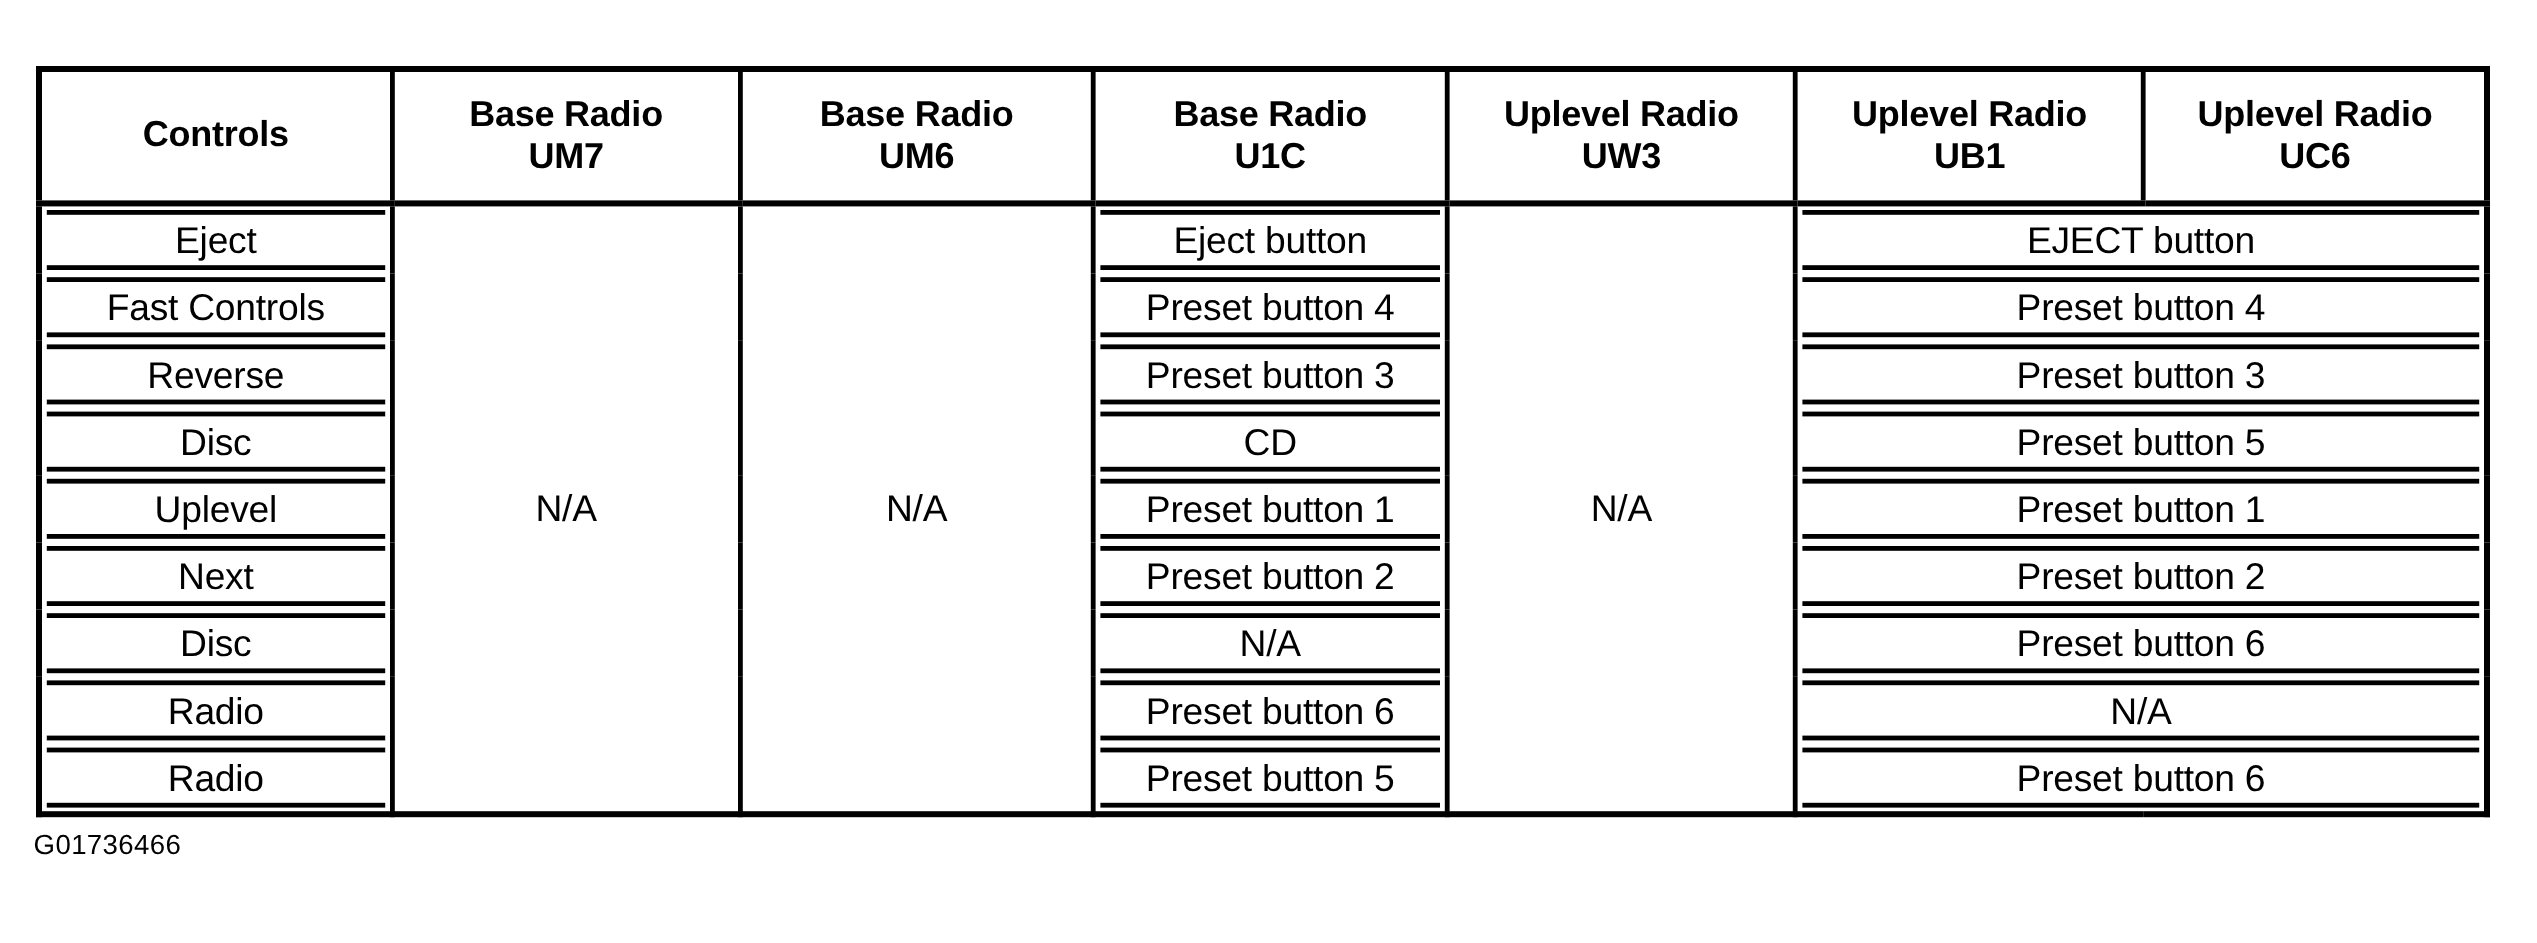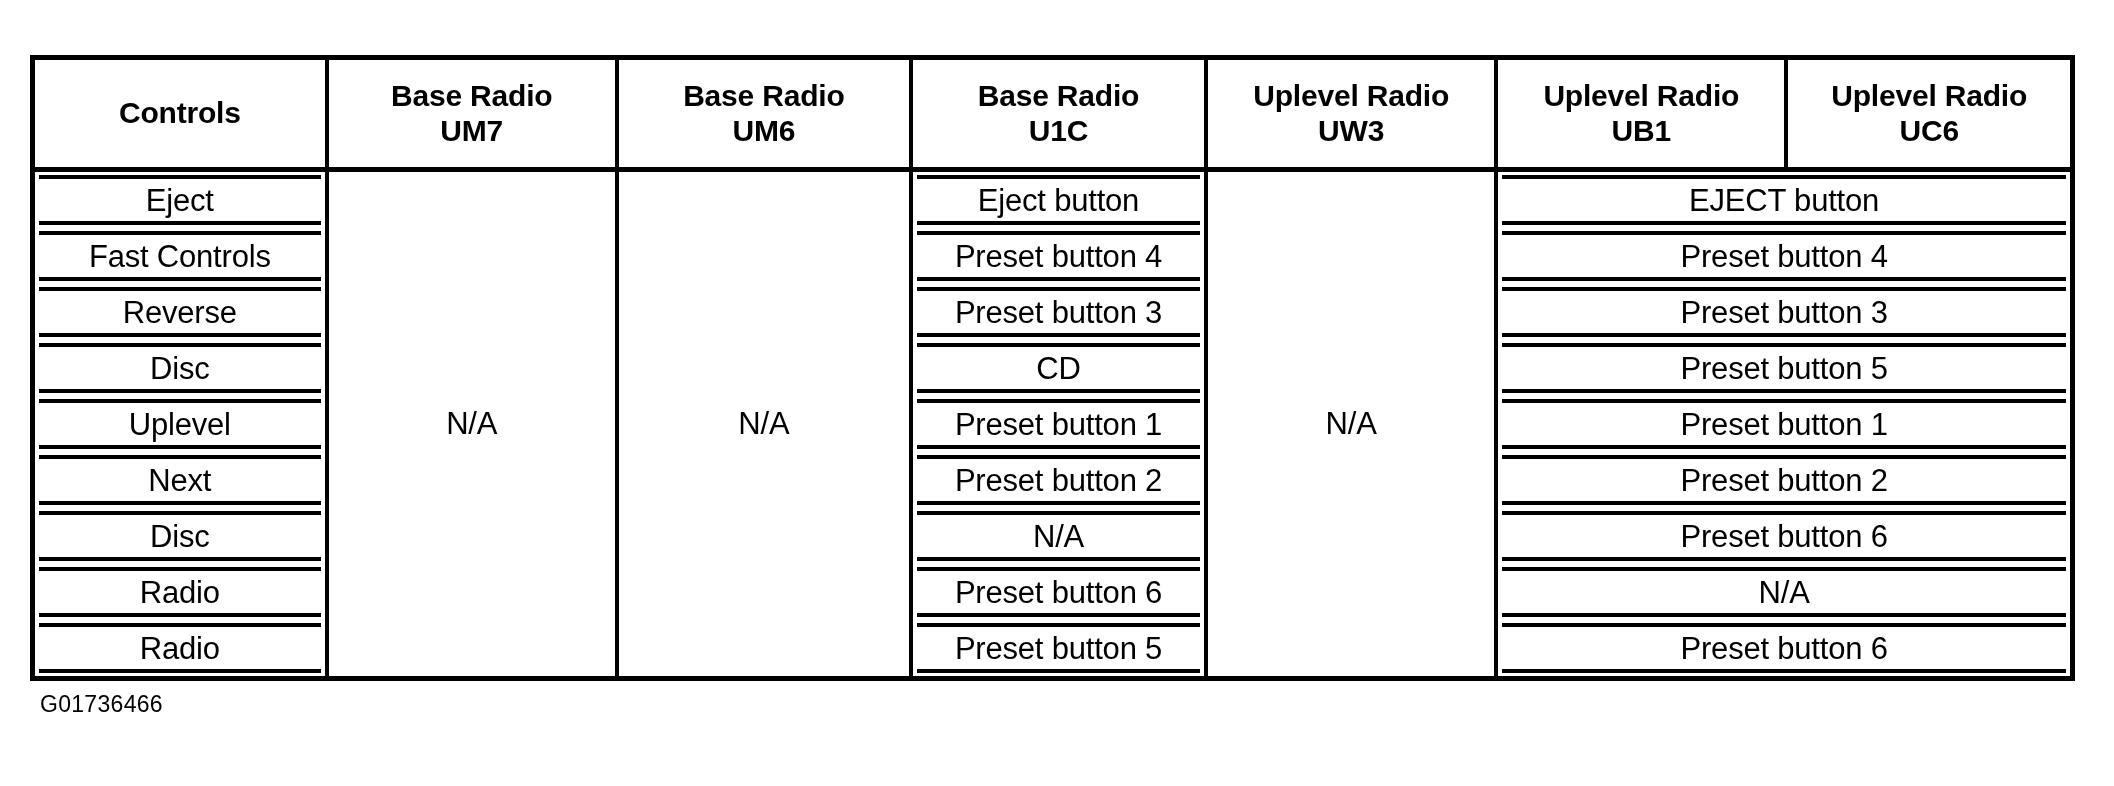--- a/index.html
+++ b/index.html
@@ -87,21 +87,21 @@
 
   
   .na-span {
     font-size: 31px;
     letter-spacing: -0.2px;
   }
 
   
   #caption {
     position: absolute;
-    left: 40px;
+    left: 28px;
     top: 691px;
     font-size: 23px;
     letter-spacing: 0.3px;
     white-space: nowrap;
   }
 </style>
 </head>
 <body>
 
 <div id="page">

